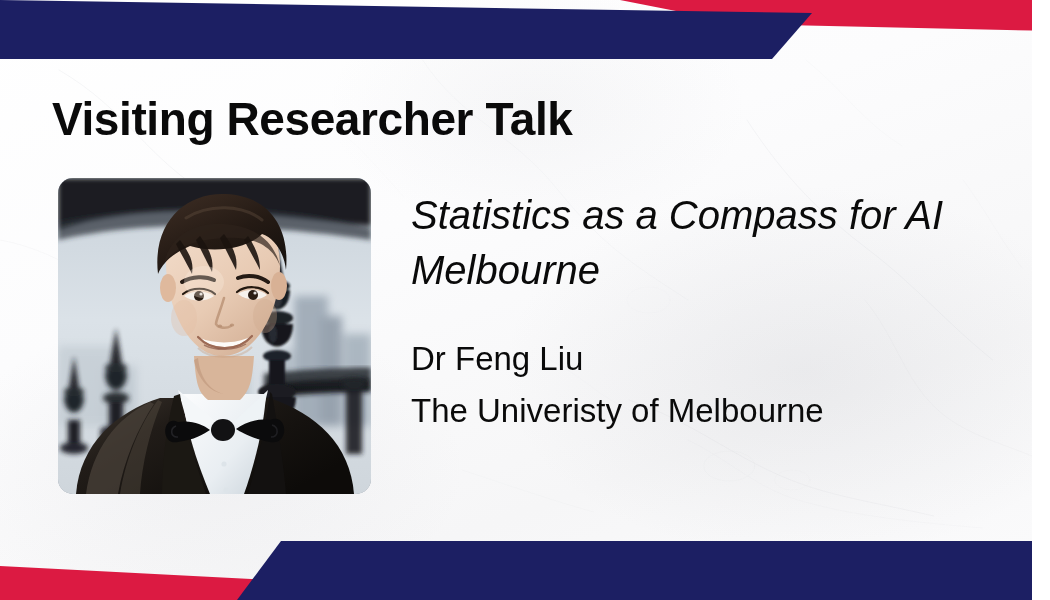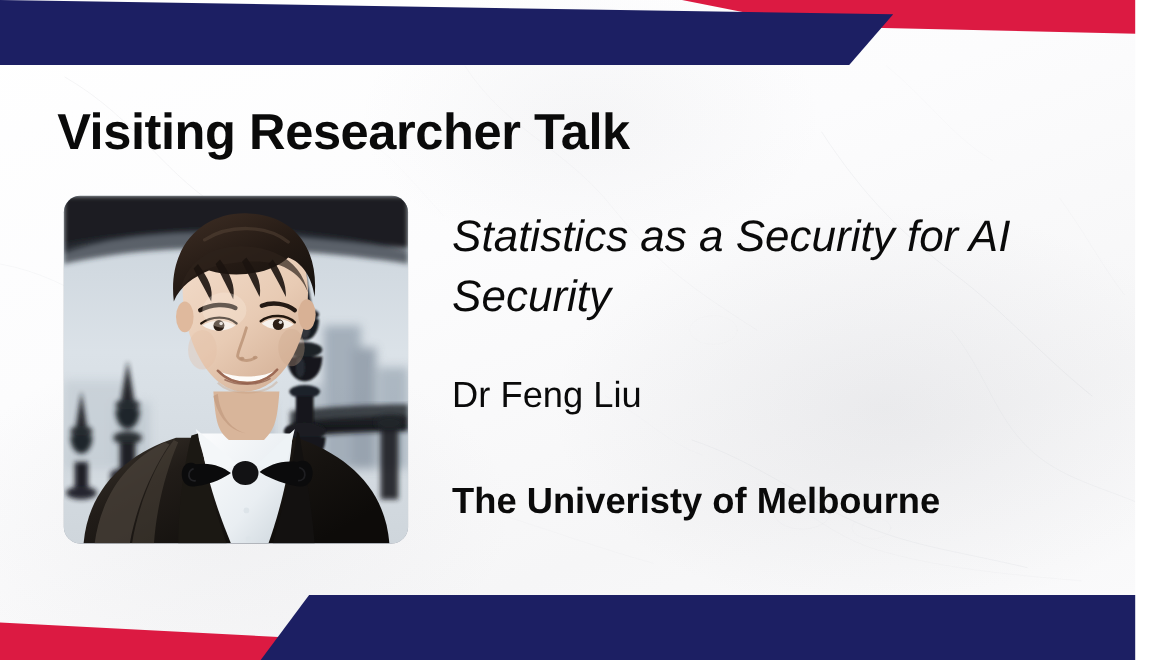--- a/index.html
+++ b/index.html
@@ -77,24 +77,23 @@
     left:411px; top:340px;
     font-size:33px;
     font-weight:normal;
     color:#0a0a0a;
     white-space:nowrap;
   }
   .speaker-affil {
     position:absolute;
     left:411px; top:392px;
     font-size:33px;
-    font-weight:bold;
+    font-weight:normal;
     color:#0a0a0a;
     white-space:nowrap;
-    margin-top:44px;
   }
 </style>
 </head>
 <body>
 
 <div id="slide">
 
   <div class="marble-base"></div>
   <div class="marble-veins">
     <svg viewBox="0 0 1050 600" preserveAspectRatio="none">
@@ -318,18 +317,18 @@
       <ellipse cx="126" cy="140" rx="13" ry="18" fill="#e2bda2" opacity="0.35"></ellipse>
       <ellipse cx="207" cy="138" rx="12" ry="17" fill="#cda78c" opacity="0.32"></ellipse>
       <path d="M140 170 C152 182, 182 182, 194 169" fill="none" stroke="#c79f83" stroke-width="2" opacity="0.4"></path>
 
       <ellipse cx="146" cy="104" rx="20" ry="16" fill="#fdf0e2" opacity="0.30"></ellipse>
 
       <rect width="313" height="316" fill="none"></rect>
     </svg>
   </div>
 
-  <div class="talk-title">Statistics as a Security for AI Security</div>
+  <div class="talk-title">Statistics as a Compass for AI Melbourne</div>
 
   <div class="speaker-name">Dr Feng Liu</div>
   <div class="speaker-affil">The Univeristy of Melbourne</div>
 
 </div>
 
 </body></html>

